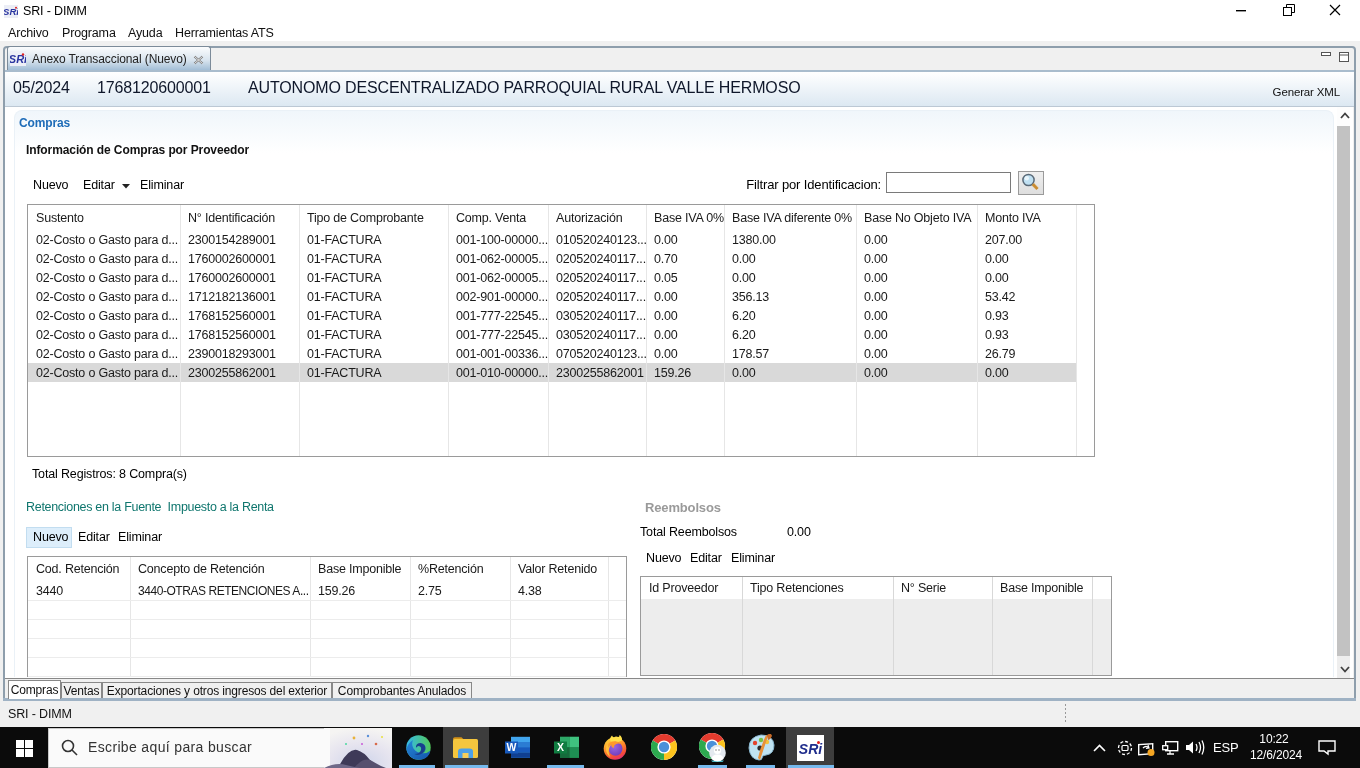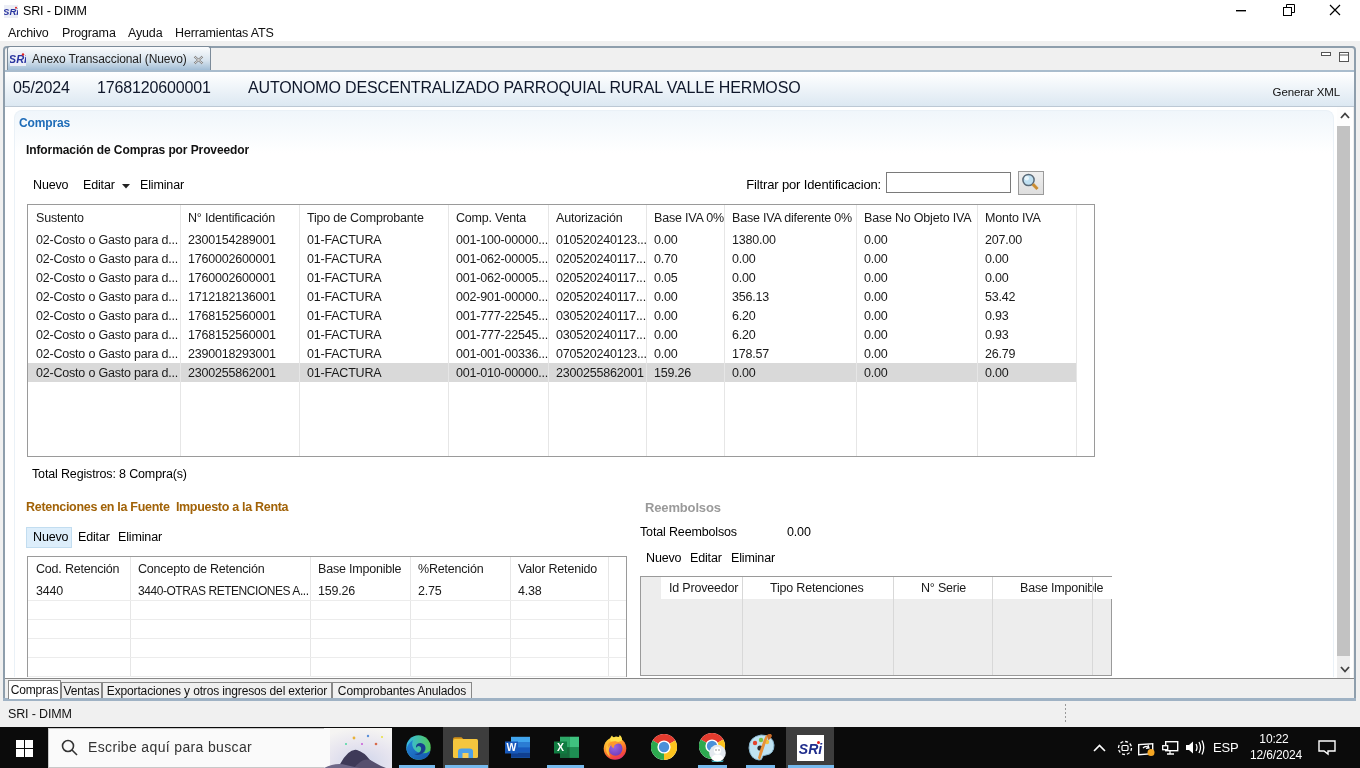--- a/index.html
+++ b/index.html
@@ -256,21 +256,21 @@
     <div class="vline" style="left:420px;"></div>
       <div class="vline" style="left:520px;"></div>
     <div class="vline" style="left:618px;"></div>
       <div class="vline" style="left:696px;"></div>
     <div class="vline" style="left:828px;"></div>
       <div class="vline" style="left:949px;"></div>
     <div class="vline" style="left:1048px;"></div>
   </div>
   <div class="abs" style="left:32px;top:467px;font-size:12.5px;">Total Registros: 8 Compra(s)</div>
 
-  <div class="abs" style="left:26px;top:500px;font-size:12.5px;letter-spacing:-0.3px;font-weight:bold;color:#a16207;">Retenciones en la Fuente&nbsp; Impuesto a la Renta</div>
+  <div class="abs" style="left:26px;top:500px;font-size:12.5px;letter-spacing:-0.3px;font-weight:normal;color:#0f766e;">Retenciones en la Fuente&nbsp; Impuesto a la Renta</div>
   <div class="abs" style="left:26px;top:527px;width:46px;height:21px;background:#ddeefb;border:1px solid #c2ddf0;box-sizing:border-box;"></div>
   <div class="abs" style="left:33px;top:530px;font-size:12.5px;">Nuevo</div>
   <div class="abs" style="left:78px;top:530px;font-size:12.5px;">Editar</div>
   <div class="abs" style="left:118px;top:530px;font-size:12.5px;">Eliminar</div>
 
   <div class="abs" style="left:27px;top:556px;width:600px;height:121px;border:1px solid #9a9a9a;border-bottom:none;box-sizing:border-box;background:#fff;">
     <table style="width:598px;">
       <colgroup>
           <col style="width:102px">
           <col style="width:180px">
@@ -310,21 +310,21 @@
     <div class="hline" style="top:119px;"></div>
   </div>
 
   <div class="abs" style="left:645px;top:500px;font-size:13px;font-weight:bold;color:#9a9a9a;">Reembolsos</div>
   <div class="abs" style="left:640px;top:525px;font-size:12.5px;">Total Reembolsos</div>
   <div class="abs" style="left:787px;top:525px;font-size:12.5px;">0.00</div>
   <div class="abs" style="left:646px;top:551px;font-size:12.5px;">Nuevo</div>
   <div class="abs" style="left:690px;top:551px;font-size:12.5px;">Editar</div>
   <div class="abs" style="left:731px;top:551px;font-size:12.5px;">Eliminar</div>
   <div class="abs" style="left:640px;top:576px;width:472px;height:100px;border:1px solid #9a9a9a;box-sizing:border-box;background:#ededed;">
-    <table style="width:470px;margin-left:20px;">
+    <table style="width:470px;">
       <colgroup>
           <col style="width:101px">
           <col style="width:151px">
           <col style="width:99px">
           <col style="width:100px">
           <col style="width:19px">
         </colgroup>
       <tbody>
           <tr style="height:22px;background:#fff;">
             <th>Id Proveedor</th>

